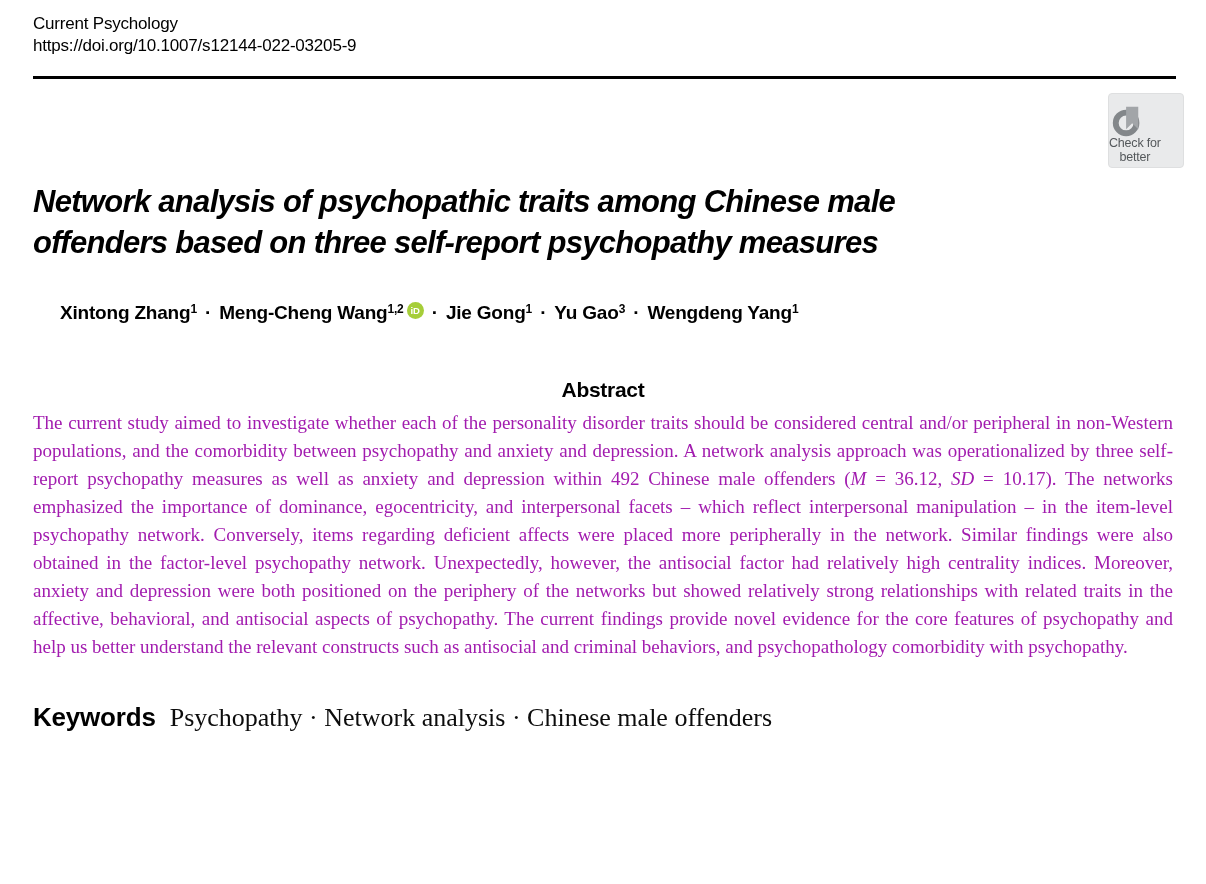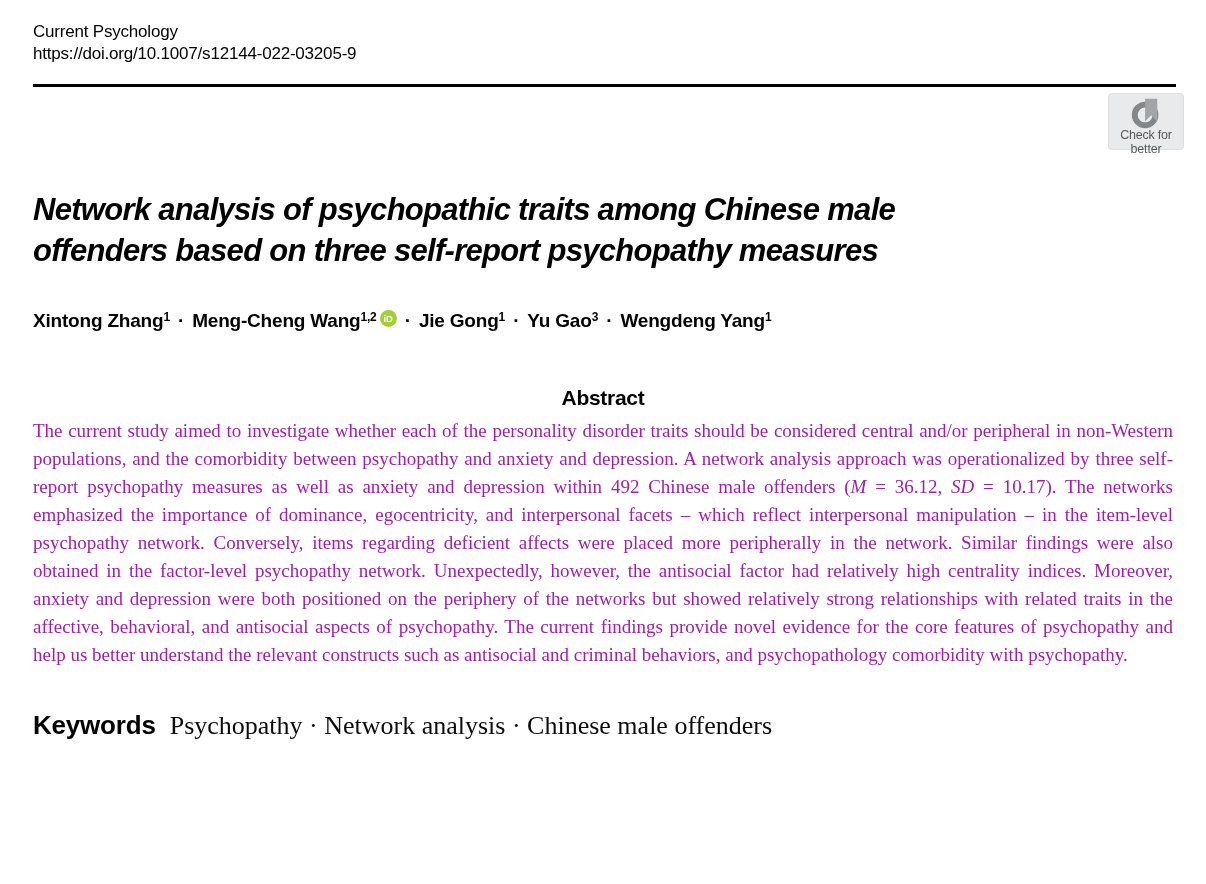--- a/index.html
+++ b/index.html
@@ -11,38 +11,38 @@
     --ink:#000;
   }
   *{margin:0;padding:0;box-sizing:border-box;}
   html,body{background:#fff;}
   body{width:1206px;height:884px;position:relative;overflow:hidden;
        font-family:"Liberation Sans",sans-serif;color:var(--ink);}
   .page{position:relative;width:1206px;height:884px;background:#fff;}
   .content{margin:0 33px;width:1140px;}
 
   
-  .journal-header{padding-top:21px;font-size:17px;line-height:22px;letter-spacing:-0.2px;}
+  .journal-header{padding-top:13px;font-size:17px;line-height:22px;letter-spacing:-0.2px;}
   .rule{border:none;height:3px;background:#000;margin-top:19px;width:1143px;}
 
   
-  .crossmark-badge{position:absolute;top:93px;right:22px;width:76px;height:57px;
+  .crossmark-badge{position:absolute;top:93px;right:22px;width:76px;height:75px;
       background:var(--badge-bg);border:1px solid #dedfe0;border-radius:4px;
-      display:flex;flex-direction:column;align-items:center;justify-content:flex-start;
-      padding-top:2px;cursor:pointer;}
+      display:flex;flex-direction:column;align-items:flex-start;justify-content:flex-start;
+      padding-top:10px;cursor:pointer;}
   .crossmark-badge svg{display:block;}
   .badge-text{font-size:12.5px;line-height:13.5px;color:var(--badge-text);text-align:center;
       letter-spacing:-0.2px;margin-top:-3px;}
 
   
   .article-title{margin-top:102px;max-width:975px;font-size:31px;line-height:41px;
       font-weight:700;letter-spacing:-0.7px;color:#000;font-style:italic;}
 
   
-  .author-line{margin-top:39px;font-size:19px;font-weight:700;letter-spacing:-0.2px;}
+  .author-line{margin-top:39px;font-size:19px;font-weight:700;letter-spacing:-0.2px;margin-left:27px;}
   .author-line sup{font-size:12px;vertical-align:6px;font-weight:700;}
   .author-sep{font-weight:700;padding:0 3px;}
   .orcid{display:inline-block;width:17px;height:17px;border-radius:50%;
       background:var(--orcid-green);color:#fff;font-size:9.5px;font-weight:700;
       text-align:center;line-height:17px;vertical-align:5px;margin-left:3px;cursor:pointer;}
 
   
   .meta-block{margin-top:45px;font-size:16.5px;line-height:23px;letter-spacing:-0.2px;}
 
   

